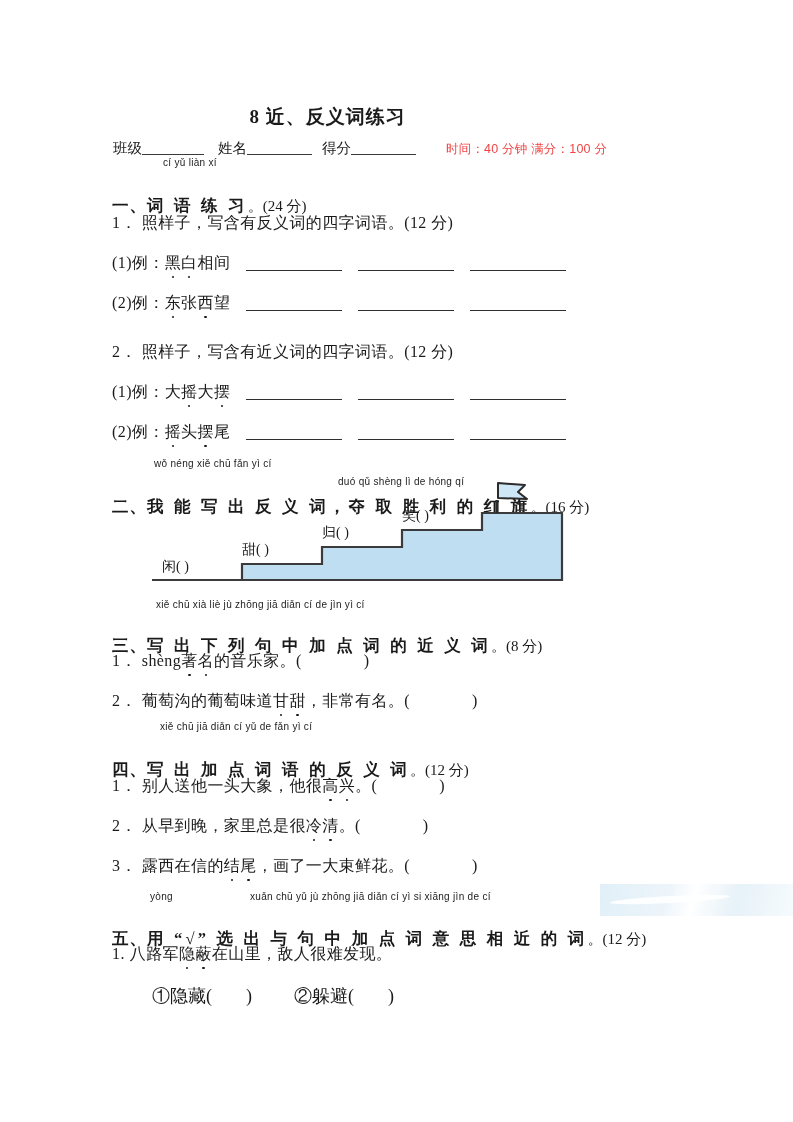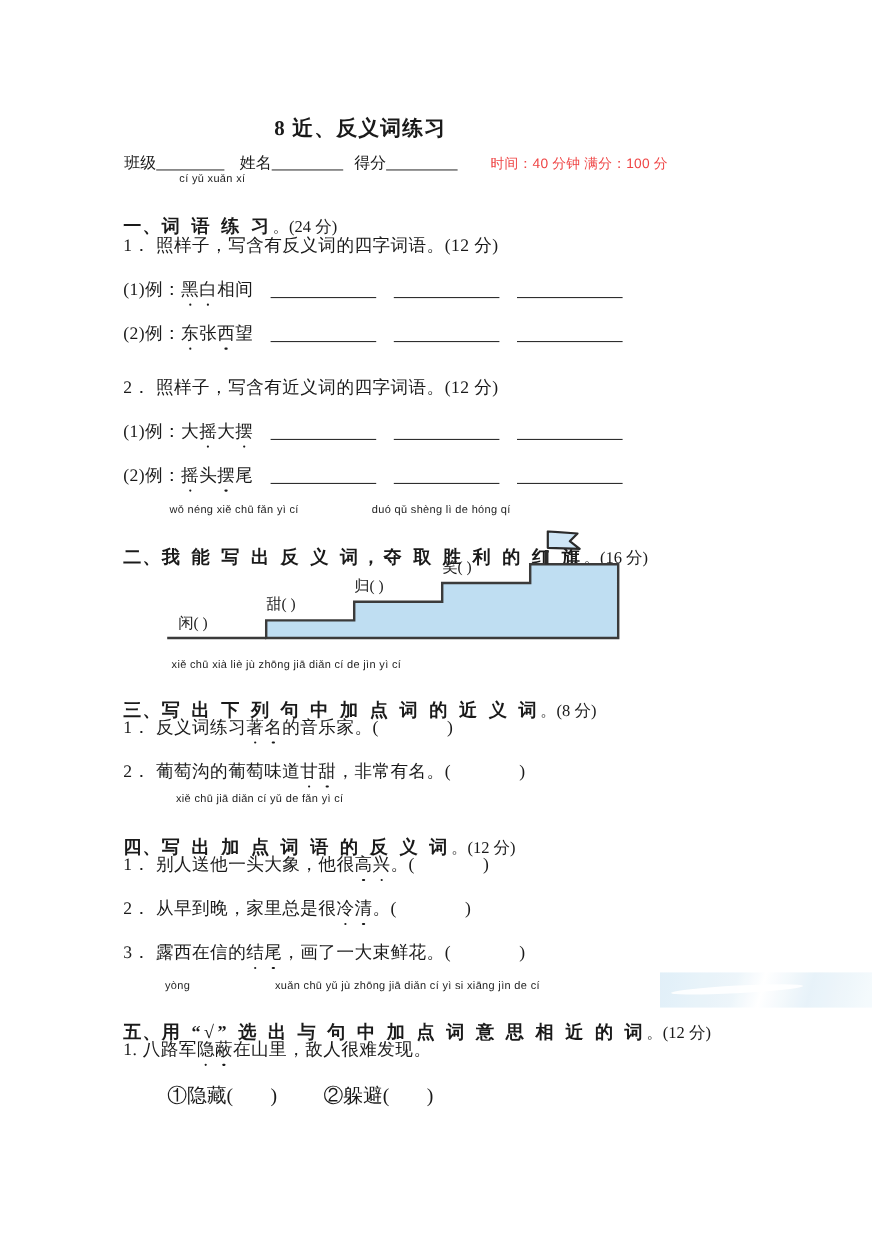--- a/index.html
+++ b/index.html
@@ -183,21 +183,21 @@
 <div class="page">
 
   <div class="watermark"></div>
 
   <div class="doc-title">8 近、反义词练习</div>
 
   <div class="info-row">
     <span class="info-item">班级</span><span class="blank-line bl-62"></span><span class="info-gap-a"></span><span class="info-item">姓名</span><span class="blank-line bl-65"></span><span class="info-gap-b"></span><span class="info-item">得分</span><span class="blank-line bl-65"></span><span class="meta">时间：40 分钟 满分：100 分</span>
   </div>
 
-  <div class="sec-pinyin" style="left:163px; top:157px;">cí  yǔ xuǎn  xí</div>
+  <div class="sec-pinyin" style="left:163px; top:157px;">cí  yǔ liàn  xí</div>
   <div class="sec sec-title" style="top:171px;">
     <span class="num">一、</span><span>词 语 练 习</span><span class="tail">。(24 分)</span>
   </div>
 
   <div class="q" style="top:213px;">
     <span class="idx">1．</span><span>照样子，写含有反义词的四字词语。(12 分)</span>
   </div>
 
   <div class="q" style="top:253px;">
     <span>(1)例：</span><span class="dotted"><span class="ch">黑</span><span class="ch">白</span><span>相</span><span>间</span></span><span class="gap-s"></span><span class="ans-line al-96"></span><span class="gap-s"></span><span class="ans-line al-96"></span><span class="gap-s"></span><span class="ans-line al-96"></span>
@@ -213,21 +213,21 @@
 
   <div class="q" style="top:382px;">
     <span>(1)例：</span><span class="dotted"><span>大</span><span class="ch">摇</span><span>大</span><span class="ch">摆</span></span><span class="gap-s"></span><span class="ans-line al-96"></span><span class="gap-s"></span><span class="ans-line al-96"></span><span class="gap-s"></span><span class="ans-line al-96"></span>
   </div>
 
   <div class="q" style="top:422px;">
     <span>(2)例：</span><span class="dotted"><span class="ch">摇</span><span>头</span><span class="ch">摆</span><span>尾</span></span><span class="gap-s"></span><span class="ans-line al-96"></span><span class="gap-s"></span><span class="ans-line al-96"></span><span class="gap-s"></span><span class="ans-line al-96"></span>
   </div>
 
   <div class="sec-pinyin" style="left:154px; top:458px;">wǒ néng xiě chū fǎn  yì   cí</div>
-  <div class="sec-pinyin" style="left:338px; top:458px;">duó qǔ shèng  lì  de hóng  qí</div>
+  <div class="sec-pinyin" style="left:338px; top:476px;">duó qǔ shèng  lì  de hóng  qí</div>
   <div class="sec sec-title" style="top:472px;">
     <span class="num">二、</span><span>我 能 写 出 反 义 词，夺 取  胜  利 的  红  旗</span><span class="tail">。(16 分)</span>
   </div>
 
   <div class="stair-wrap">
     <svg width="420" height="90" viewBox="0 0 420 90">
 
       <path id="stair-body" d="M 92,80 L 92,64 L 172,64 L 172,47 L 252,47 L 252,30 L 332,30 L 332,13 L 412,13 L 412,80 Z" fill="#bfdef2" stroke="#3b3b3b" stroke-width="2.2" stroke-linejoin="miter"></path>
 
       <line x1="2" y1="80" x2="92" y2="80" stroke="#3b3b3b" stroke-width="2.2"></line>
@@ -243,21 +243,21 @@
   <div class="stair-label" style="left:242px; top:541px;">甜(    )</div>
   <div class="stair-label" style="left:322px; top:524px;">归(    )</div>
   <div class="stair-label" style="left:402px; top:507px;">笑(    )</div>
 
   <div class="sec-pinyin" style="left:156px; top:599px;">xiě chū xià liè  jù zhōng jiā diǎn cí  de  jìn  yì  cí</div>
   <div class="sec sec-title" style="top:611px;">
     <span class="num">三、</span><span>写 出 下 列 句  中  加 点 词 的 近 义 词</span><span class="tail">。(8 分)</span>
   </div>
 
   <div class="q" style="top:651px;">
-    <span class="idx">1．</span><span>反义词练习</span><span class="dotted"><span class="ch">著</span><span class="ch">名</span></span><span>的音乐家。(</span><span style="display:inline-block;width:62px;"></span><span>)</span>
+    <span class="idx">1．</span><span>shèng</span><span class="dotted"><span class="ch">著</span><span class="ch">名</span></span><span>的音乐家。(</span><span style="display:inline-block;width:62px;"></span><span>)</span>
   </div>
 
   <div class="q" style="top:691px;">
     <span class="idx">2．</span><span>葡萄沟的葡萄味道</span><span class="dotted"><span class="ch">甘</span><span class="ch">甜</span></span><span>，非常有名。(</span><span style="display:inline-block;width:62px;"></span><span>)</span>
   </div>
 
   <div class="sec-pinyin" style="left:160px; top:721px;">xiě chū jiā diǎn  cí  yǔ de fǎn  yì   cí</div>
   <div class="sec sec-title" style="top:735px;">
     <span class="num">四、</span><span>写 出 加 点 词 语 的 反 义 词</span><span class="tail">。(12 分)</span>
   </div>

